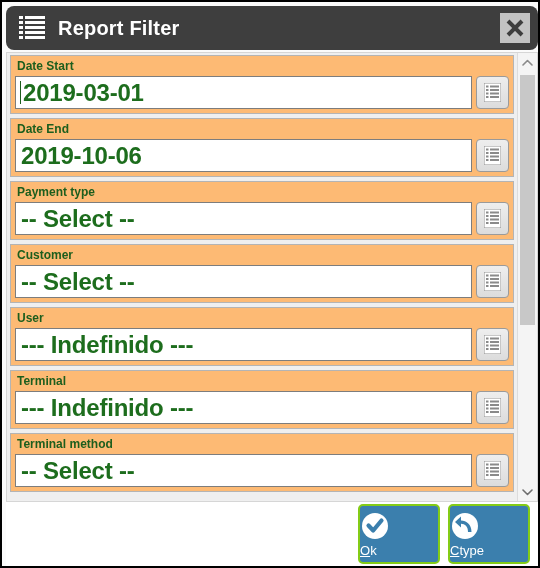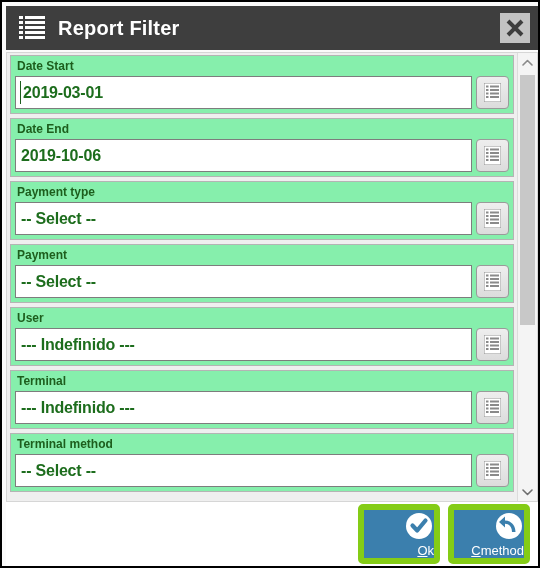--- a/index.html
+++ b/index.html
@@ -23,20 +23,21 @@
   }
 
   
   #titlebar {
     position: absolute;
     left: 4px; top: 4px;
     width: 532px; height: 44px;
     background: #3e3e3e;
     display: flex;
     align-items: center;
+    border-radius: 8px;
   }
   #title-icon {
     width: 26px; height: 26px;
     margin-left: 13px;
     display: block;
     flex: 0 0 auto;
   }
   #title-text {
     color: #ffffff;
     font-size: 20px;
@@ -70,21 +71,21 @@
     position: absolute;
     left: 0; top: 0;
     width: 510px; height: 448px;
     padding: 2px 3px 0 3px;
     overflow: hidden;
     background: #efefef;
   }
 
   
   .field-group {
-    background: #86efac;
+    background: #fdba74;
     margin-bottom: 4px;
     padding: 3px 4px 4px 4px;
     border: 1px solid #b4b4b4;
   }
   .field-label {
     color: #1d5e1d;
     font-size: 12px;
     font-weight: bold;
     line-height: 15px;
     padding-left: 2px;
@@ -110,21 +111,21 @@
   .field-input.has-caret { padding-left: 4px; }
   .caret {
     width: 1px;
     height: 23px;
     background: #1d5e1d;
     margin-right: 2px;
     flex: 0 0 auto;
   }
   .field-value {
     color: #1d6d1d;
-    font-size: 16px;
+    font-size: 24px;
     font-weight: bold;
     line-height: 22px;
     white-space: nowrap;
     letter-spacing: -0.2px;
   }
   .picker-button {
     width: 33px; height: 33px;
     flex: 0 0 auto;
     background: linear-gradient(#eeeeee, #dcdcdc);
     border: 1px solid #9a9a9a;
@@ -173,25 +174,25 @@
     background: #ffffff;
     display: flex;
     align-items: center;
     justify-content: flex-end;
     padding-right: 8px;
     gap: 8px;
   }
   .action-button {
     width: 82px; height: 60px;
     background: #3b7fad;
-    border: 6px solid #84cc16;
+    border: 2px solid #84cc16;
     border-radius: 5px;
     display: flex;
     flex-direction: column;
-    align-items: flex-end;
+    align-items: flex-start;
     justify-content: center;
     gap: 3px;
     cursor: pointer;
   }
   .action-button svg { display: block; }
   .action-label {
     color: #ffffff;
     font-size: 13px;
     line-height: 14px;
   }
@@ -283,21 +284,21 @@
                 <rect x="6" y="6" width="9" height="2" fill="#8a8a8a"></rect>
                 <rect x="2" y="9.5" width="2.5" height="2" fill="#8a8a8a"></rect>
                 <rect x="6" y="9.5" width="9" height="2" fill="#8a8a8a"></rect>
                 <rect x="2" y="13" width="2.5" height="2" fill="#8a8a8a"></rect>
                 <rect x="6" y="13" width="9" height="2" fill="#8a8a8a"></rect>
               </svg>
             </div>
           </div>
         </div>
         <div class="field-group">
-          <div class="field-label">Payment</div>
+          <div class="field-label">Customer</div>
           <div class="field-row">
             <div class="field-input">
               <span class="field-value">-- Select --</span>
             </div>
             <div class="picker-button">
               <svg width="17" height="19" viewBox="0 0 17 19">
                 <rect x="0" y="0" width="17" height="19" fill="#ffffff" stroke="#8f8f8f" stroke-width="1"></rect>
                 <rect x="2" y="2.5" width="2.5" height="2" fill="#8a8a8a"></rect>
                 <rect x="6" y="2.5" width="9" height="2" fill="#8a8a8a"></rect>
                 <rect x="2" y="6" width="2.5" height="2" fill="#8a8a8a"></rect>
@@ -397,17 +398,17 @@
         <path d="M8.5 14.5 L13.2 19.5 L21.5 9.5" stroke="#3b7fad" stroke-width="4.2" fill="none" stroke-linecap="round" stroke-linejoin="round"></path>
       </svg>
       <span class="action-label"><u>O</u><span>k</span></span>
     </div>
 
     <div class="action-button">
       <svg width="30" height="30" viewBox="0 0 30 30">
         <circle cx="15" cy="15" r="13" fill="#ffffff"></circle>
         <path d="M21.5 21 C21.5 13.5 16.5 9.5 11 9.5 L11 5.5 L5 11 L11 16.5 L11 12.8 C15 12.8 18 15.5 18 21 Z" fill="#3b7fad"></path>
       </svg>
-      <span class="action-label"><u>C</u><span>method</span></span>
+      <span class="action-label"><u>C</u><span>type</span></span>
     </div>
   </div>
 
 </div>
 
 </body></html>

